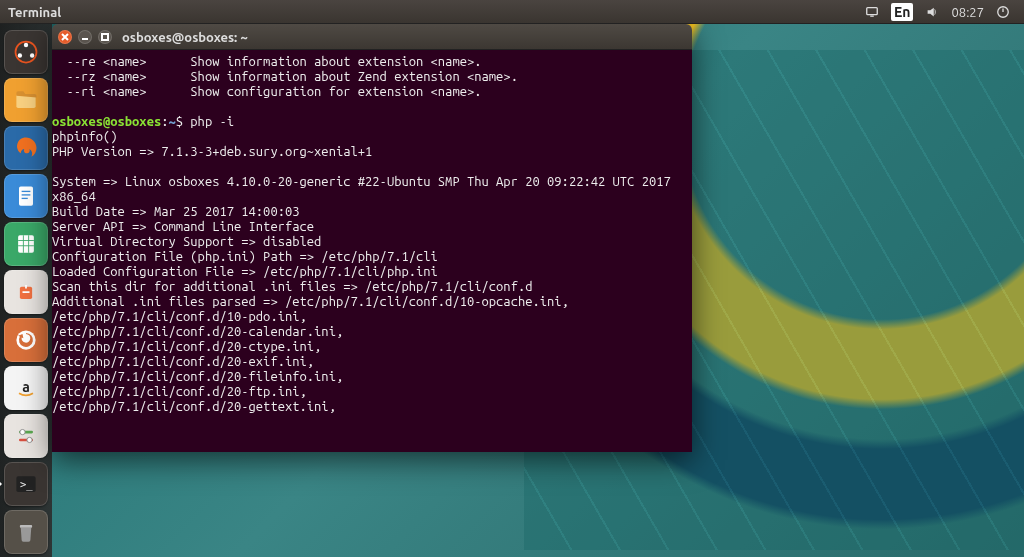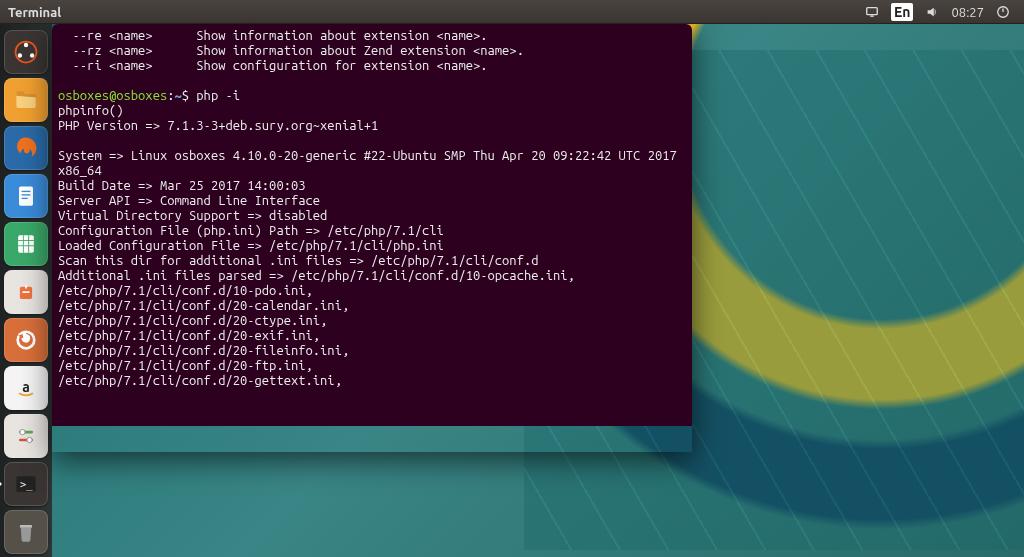--- a/index.html
+++ b/index.html
@@ -73,24 +73,24 @@
   .win-btn {
     width: 14px; height: 14px; border-radius: 50%; margin-right: 6px;
     display: flex; align-items: center; justify-content: center;
     background: #5a544e; box-shadow: inset 0 0 0 1px rgba(255,255,255,0.15);
   }
   .win-btn.close { background: #e65c2a; }
   .win-btn svg { width: 8px; height: 8px; stroke: #fff; stroke-width: 2; fill: none; }
   .win-title { color: #ddd; font-size: 13px; font-weight: bold; margin-left: 4px; }
   .term-body {
     background: #2c001e; color: #eee; font-family: "Ubuntu Mono", "DejaVu Sans Mono", monospace;
-    font-size: 13px; line-height: 15px; padding: 4px 6px;
+    font-size: 13px; line-height: 15px; padding: 4px 0;
     height: calc(100% - 26px); white-space: pre-wrap; word-break: break-word; overflow: hidden;
   }
-  .prompt-user { color: #8ae234; font-weight: normal; }
+  .prompt-user { color: #8ae234; font-weight: bold; }
   .prompt-path { color: #729fcf; font-weight: bold; }
   .term-line { min-height: 15px; }
 </style>
 </head>
 <body>
 
 <div class="wallpaper"></div>
 
 <div class="topbar">
   <span class="app-title">Terminal</span>
@@ -188,14 +188,32 @@
     </div>
     <div class="tile" style="background: rgb(85, 80, 72);">
       <svg viewBox="0 0 32 32">
         <path d="M10 11h12l-1 14a2 2 0 01-2 2h-6a2 2 0 01-2-2z" fill="#999"></path>
         <rect x="9" y="8" width="14" height="3" rx="1" fill="#bbb"></rect>
       </svg>
     </div>
   </div>
 
 <div class="window">
+  <div class="titlebar">
+    <div class="win-btn close">
+      <svg viewBox="0 0 8 8">
+          <path d="M1 1l6 6M7 1l-6 6"></path>
+        </svg>
+    </div>
+    <div class="win-btn">
+      <svg viewBox="0 0 8 8">
+          <path d="M1 6h6"></path>
+        </svg>
+    </div>
+    <div class="win-btn">
+      <svg viewBox="0 0 8 8">
+          <rect x="1" y="1" width="6" height="6"></rect>
+        </svg>
+    </div>
+    <span class="win-title">osboxes@osboxes: ~</span>
+  </div>
   <div class="term-body" id="term-body"><div class="term-line">  --re &lt;name&gt;      Show information about extension &lt;name&gt;.</div><div class="term-line">  --rz &lt;name&gt;      Show information about Zend extension &lt;name&gt;.</div><div class="term-line">  --ri &lt;name&gt;      Show configuration for extension &lt;name&gt;.</div><div class="term-line"></div><div class="term-line"><span class="prompt-user">osboxes@osboxes</span><span style="color:#eee">:</span><span class="prompt-path">~</span><span style="color:#eee">$ </span><span>php -i</span></div><div class="term-line">phpinfo()</div><div class="term-line">PHP Version =&gt; 7.1.3-3+deb.sury.org~xenial+1</div><div class="term-line"></div><div class="term-line">System =&gt; Linux osboxes 4.10.0-20-generic #22-Ubuntu SMP Thu Apr 20 09:22:42 UTC 2017 x86_64</div><div class="term-line">Build Date =&gt; Mar 25 2017 14:00:03</div><div class="term-line">Server API =&gt; Command Line Interface</div><div class="term-line">Virtual Directory Support =&gt; disabled</div><div class="term-line">Configuration File (php.ini) Path =&gt; /etc/php/7.1/cli</div><div class="term-line">Loaded Configuration File =&gt; /etc/php/7.1/cli/php.ini</div><div class="term-line">Scan this dir for additional .ini files =&gt; /etc/php/7.1/cli/conf.d</div><div class="term-line">Additional .ini files parsed =&gt; /etc/php/7.1/cli/conf.d/10-opcache.ini,</div><div class="term-line">/etc/php/7.1/cli/conf.d/10-pdo.ini,</div><div class="term-line">/etc/php/7.1/cli/conf.d/20-calendar.ini,</div><div class="term-line">/etc/php/7.1/cli/conf.d/20-ctype.ini,</div><div class="term-line">/etc/php/7.1/cli/conf.d/20-exif.ini,</div><div class="term-line">/etc/php/7.1/cli/conf.d/20-fileinfo.ini,</div><div class="term-line">/etc/php/7.1/cli/conf.d/20-ftp.ini,</div><div class="term-line">/etc/php/7.1/cli/conf.d/20-gettext.ini,</div></div>
 </div>
 
 </body></html>

